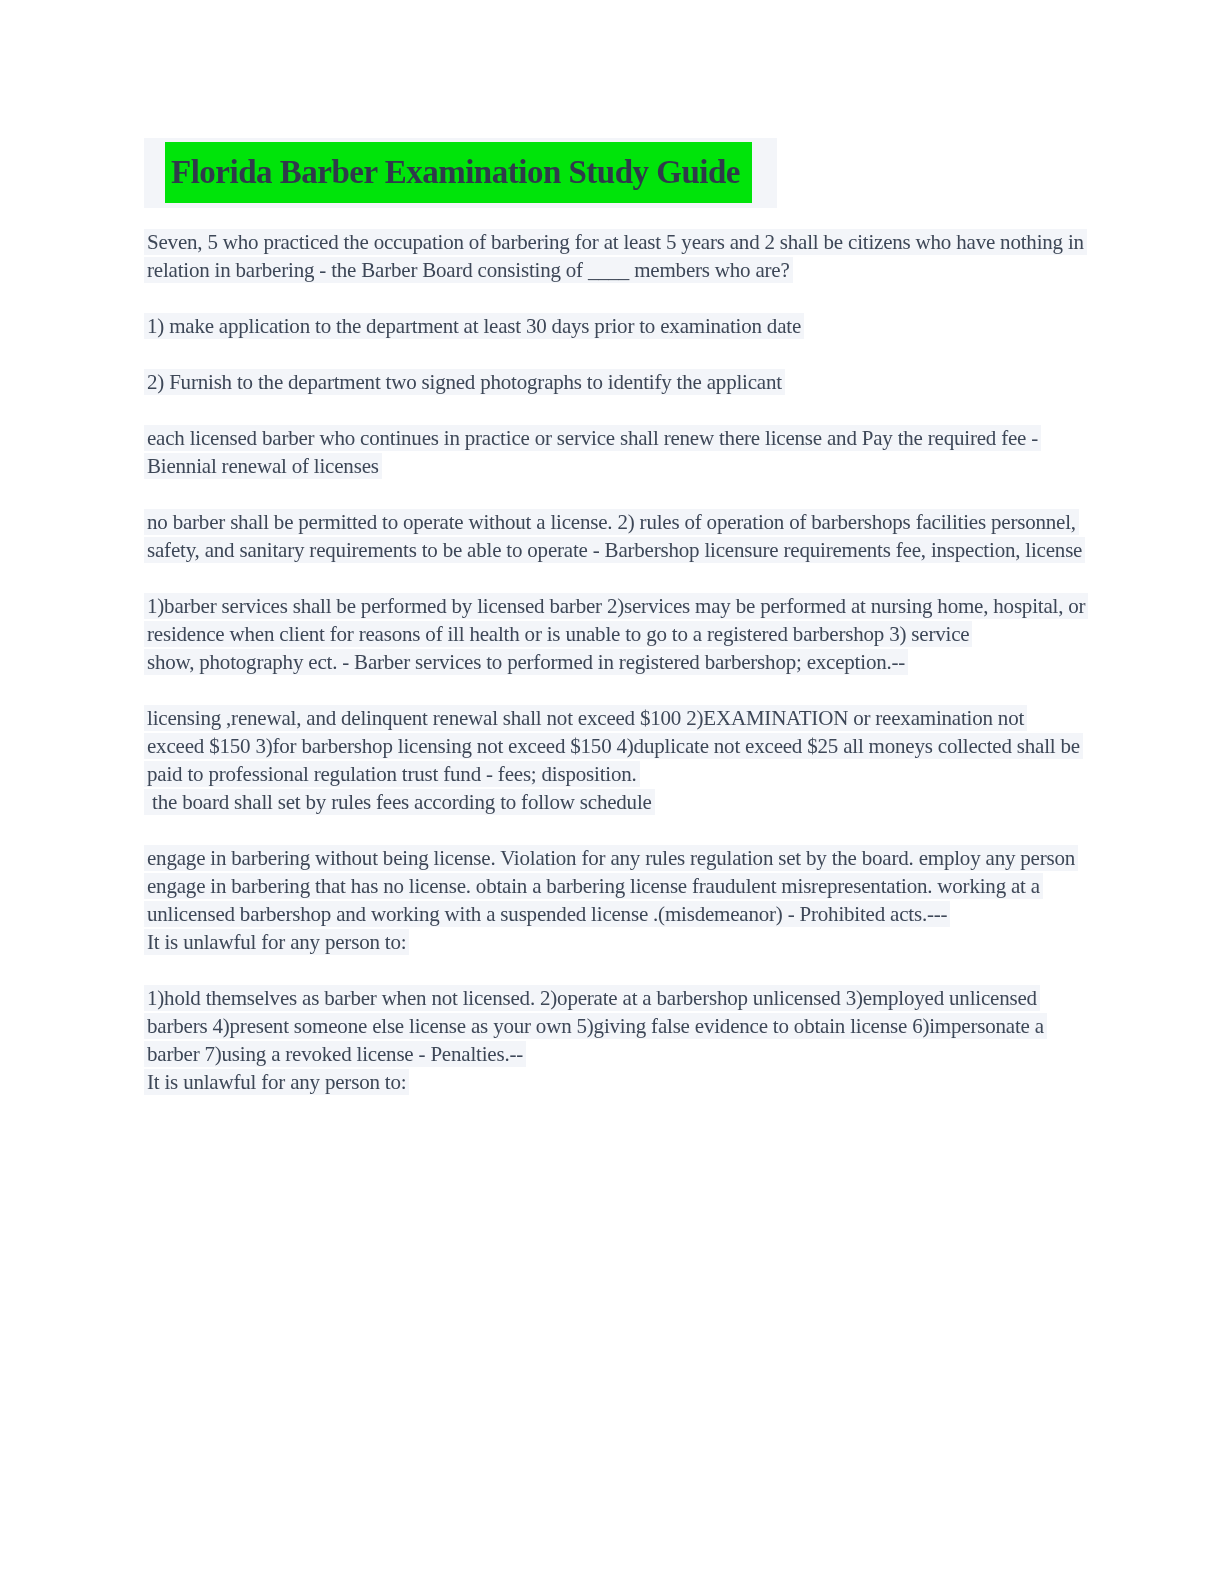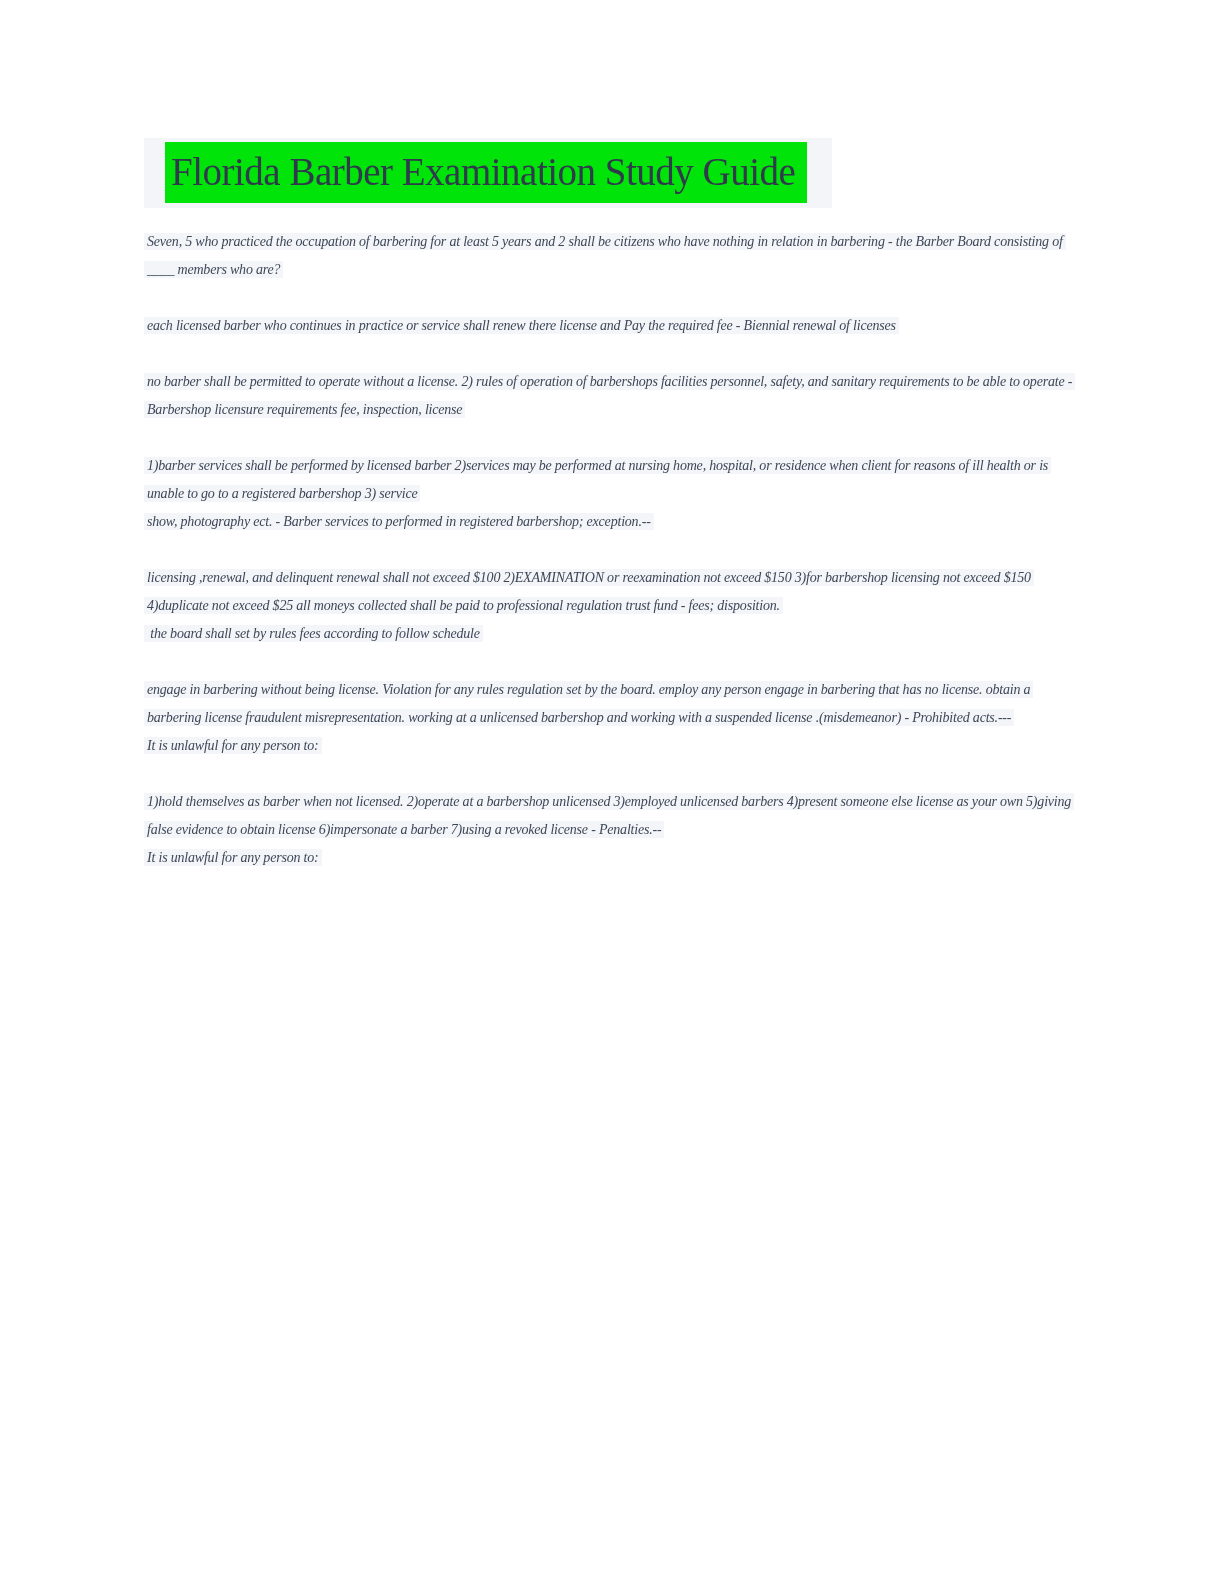--- a/index.html
+++ b/index.html
@@ -30,55 +30,56 @@
   }
   .title-strip {
     display: inline-block;
     background: var(--line-highlight);
     padding: 4px 25px 5px 21px;
   }
   .title-mark {
     display: inline-block;
     background: var(--title-highlight);
     color: var(--title-text);
-    font-weight: normal;
-    font-size: 39px;
+    font-weight: bold;
+    font-size: 33px;
     line-height: 56px;
     padding: 2px 12px 3px 6px;
     letter-spacing: -0.5px;
   }
   .content {
     max-width: 948px;
   }
   p.para {
     margin: 0 0 28px 0;
-    font-size: 14px;
+    font-size: 21px;
     line-height: 28px;
     color: var(--body-text);
     letter-spacing: -0.2px;
-    font-style: italic;
   }
   .hl {
     background: var(--line-highlight);
     white-space: pre-line;
     padding: 1px 3px;
     box-decoration-break: clone;
     -webkit-box-decoration-break: clone;
   }
 </style>
 </head>
 <body>
 
 <div class="doc">
   <div class="title-row">
     <span class="title-strip"><span class="title-mark">Florida Barber Examination Study Guide</span></span>
   </div>
 
   <div class="content">
     <p class="para"><span class="hl">Seven, 5 who practiced the occupation of barbering for at least 5 years and 2 shall be citizens who have nothing in relation in barbering - the Barber Board consisting of ____ members who are?</span></p>
+    <p class="para"><span class="hl">1) make application to the department at least 30 days prior to examination date</span></p>
+    <p class="para"><span class="hl">2) Furnish to the department two signed photographs to identify the applicant</span></p>
     <p class="para"><span class="hl">each licensed barber who continues in practice or service shall renew there license and Pay the required fee - Biennial renewal of licenses</span></p>
     <p class="para"><span class="hl">no barber shall be permitted to operate without a license. 2) rules of operation of barbershops facilities personnel, safety, and sanitary requirements to be able to operate - Barbershop licensure requirements fee, inspection, license</span></p>
     <p class="para"><span class="hl">1)barber services shall be performed by licensed barber 2)services may be performed at nursing home, hospital, or residence when client for reasons of ill health or is unable to go to a registered barbershop 3) service
 show, photography ect. - Barber services to performed in registered barbershop; exception.--</span></p>
     <p class="para"><span class="hl">licensing ,renewal, and delinquent renewal shall not exceed $100 2)EXAMINATION or reexamination not exceed $150 3)for barbershop licensing not exceed $150 4)duplicate not exceed $25 all moneys collected shall be paid to professional regulation trust fund - fees; disposition.
 &nbsp;the board shall set by rules fees according to follow schedule</span></p>
     <p class="para"><span class="hl">engage in barbering without being license. Violation for any rules regulation set by the board. employ any person engage in barbering that has no license. obtain a barbering license fraudulent misrepresentation. working at a unlicensed barbershop and working with a suspended license .(misdemeanor) - Prohibited acts.---
 It is unlawful for any person to:</span></p>
     <p class="para"><span class="hl">1)hold themselves as barber when not licensed. 2)operate at a barbershop unlicensed 3)employed unlicensed barbers 4)present someone else license as your own 5)giving false evidence to obtain license 6)impersonate a barber 7)using a revoked license - Penalties.--
 It is unlawful for any person to:</span></p>

